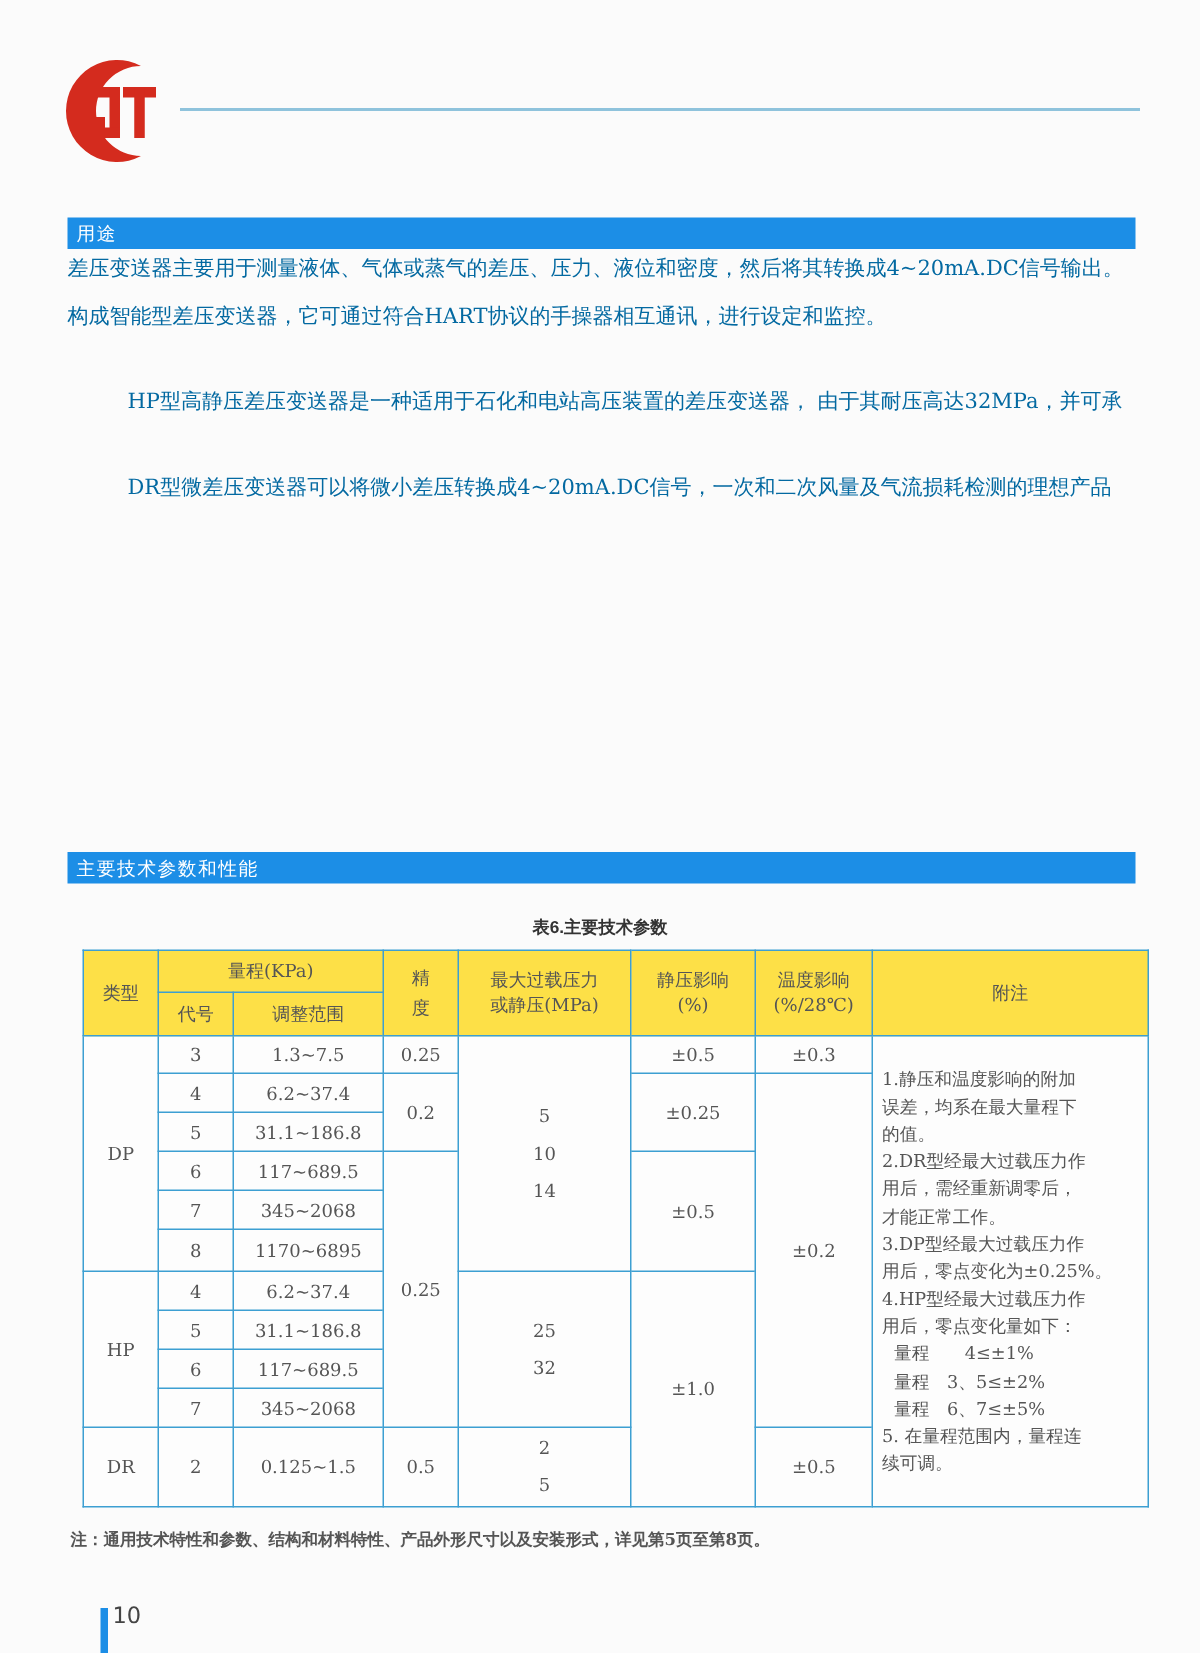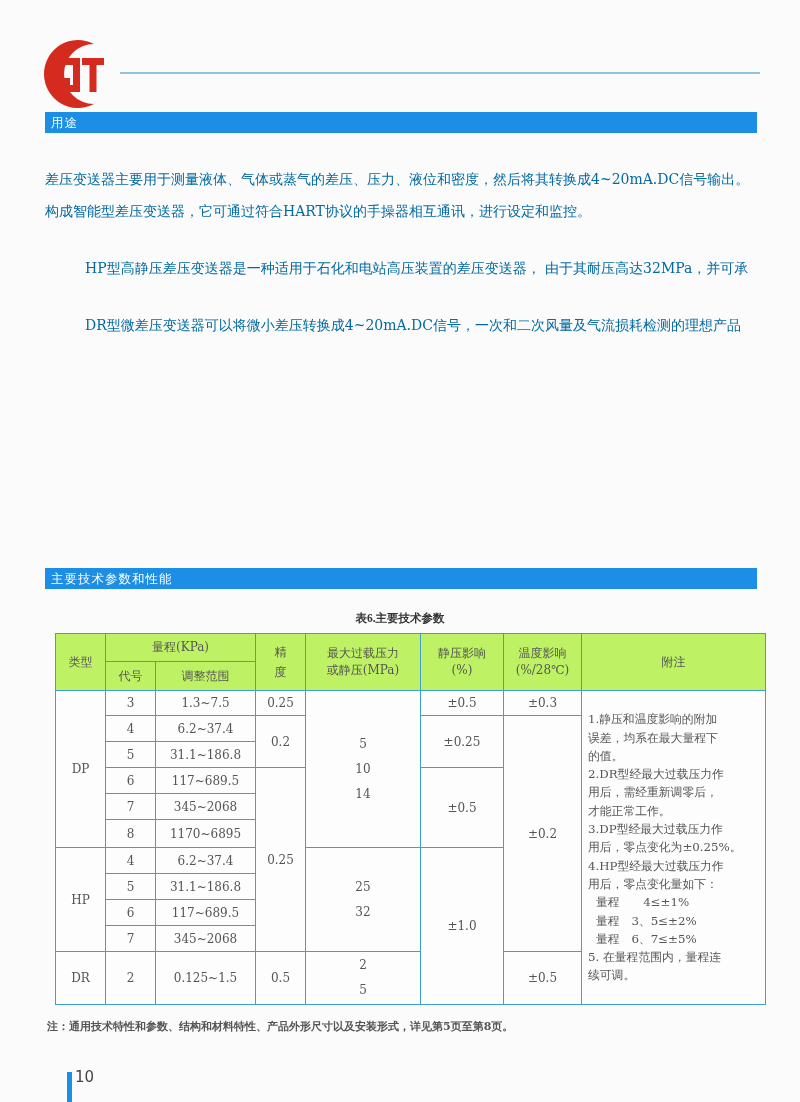--- a/index.html
+++ b/index.html
@@ -5,34 +5,34 @@
   * { box-sizing: border-box; margin: 0; padding: 0; }
   html, body { width: 800px; height: 1102px; background: #fbfbfb; overflow: hidden; }
   body { position: relative; font-family: "DejaVu Serif", "Liberation Serif", serif; color: #4a4a4a; }
 
   .logo { position: absolute; left: 42px; top: 38px; width: 72px; height: 72px; }
   .header-line { position: absolute; left: 120px; top: 72px; width: 640px; height: 2px; background: #8fc3dc; }
 
   .section-bar { position: absolute; left: 45px; width: 712px; height: 21px; background: #1c8ee6;
     color: #fff; font-family: "DejaVu Sans", "Liberation Sans", sans-serif; font-size: 12.5px;
     line-height: 21px; padding-left: 6px; letter-spacing: 1px; }
-  #bar-usage { top: 112px; }
+  #bar-usage { top: 145px; }
   #bar-specs { top: 568px; }
 
   .para { position: absolute; left: 45px; width: 715px; font-size: 14px; line-height: 27.5px; color: #0369a1; }
   .para p { white-space: nowrap; }
   .indent { padding-left: 40px; }
 
   .table-title { position: absolute; top: 611px; left: 0; width: 800px; text-align: center;
-    font-family: Liberation Serif, serif; font-size: 11.5px; font-weight: bold; color: #333; }
+    font-family: Liberation Sans, sans-serif; font-size: 11.5px; font-weight: bold; color: #333; }
 
   table.spec { position: absolute; left: 55px; top: 633px; width: 710px; border-collapse: collapse;
     font-size: 12px; color: #555; table-layout: fixed; }
   table.spec td, table.spec th { border: 1.5px solid #3d9fd2; text-align: center; vertical-align: middle; font-weight: normal; }
-  table.spec th { background: #bef264; color: #555; line-height: 17px; }
+  table.spec th { background: #fde047; color: #555; line-height: 17px; }
   table.spec td { background: #fdfdfd; }
   .stack span { display: block; line-height: 25px; }
   td.notes { text-align: left !important; vertical-align: middle; padding: 4px 6px 4px 6px; font-size: 11.8px; line-height: 18.3px; color: #555; background: #fdfdfd; }
   td.notes span { display: block; white-space: nowrap; }
   td.notes .sub { padding-left: 8px; }
 
   .footnote { position: absolute; left: 47px; top: 1019px; font-size: 11px; color: #555; white-space: nowrap; font-weight: bold; }
 
   .page-marker { position: absolute; left: 67px; top: 1072px; width: 5px; height: 30px; background: #1c8ee6; }
   .page-number { position: absolute; left: 75px; top: 1068px; font-family: "DejaVu Sans", "Liberation Sans", sans-serif; font-size: 15px; color: #444; }

